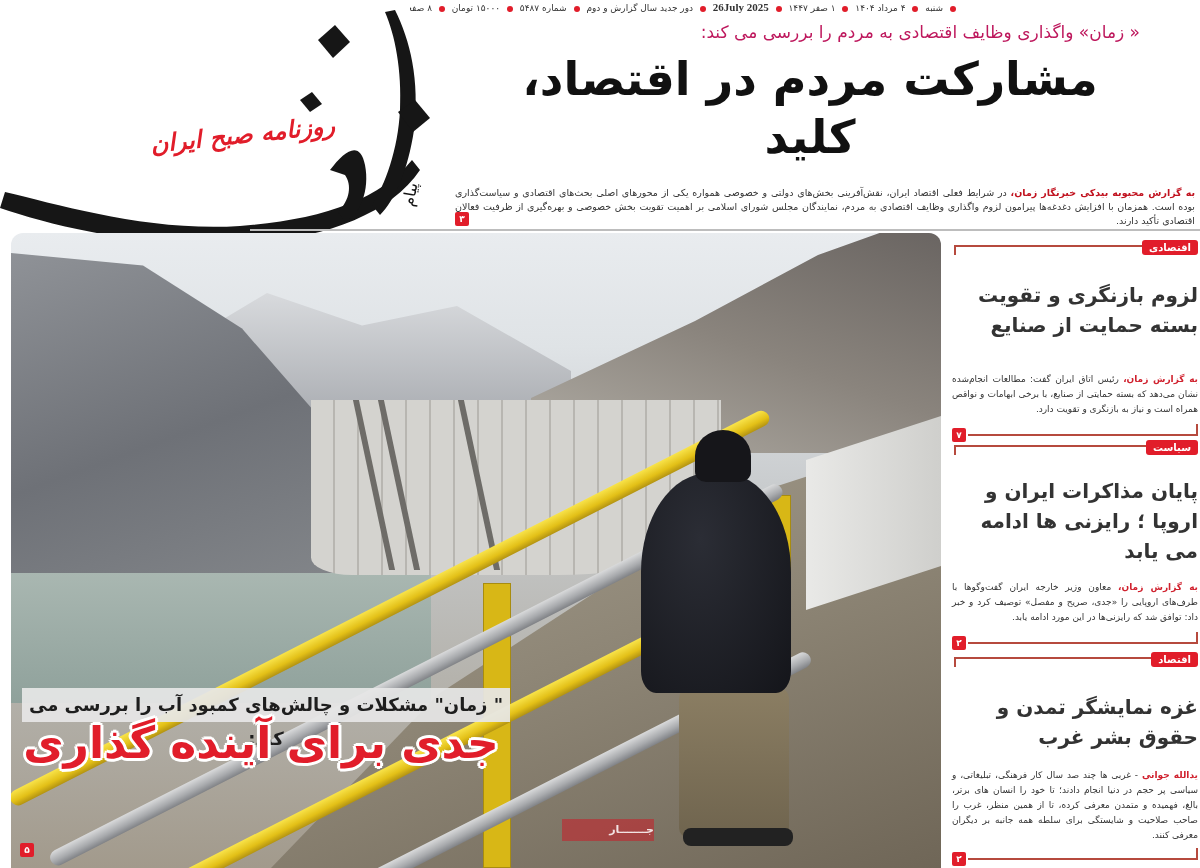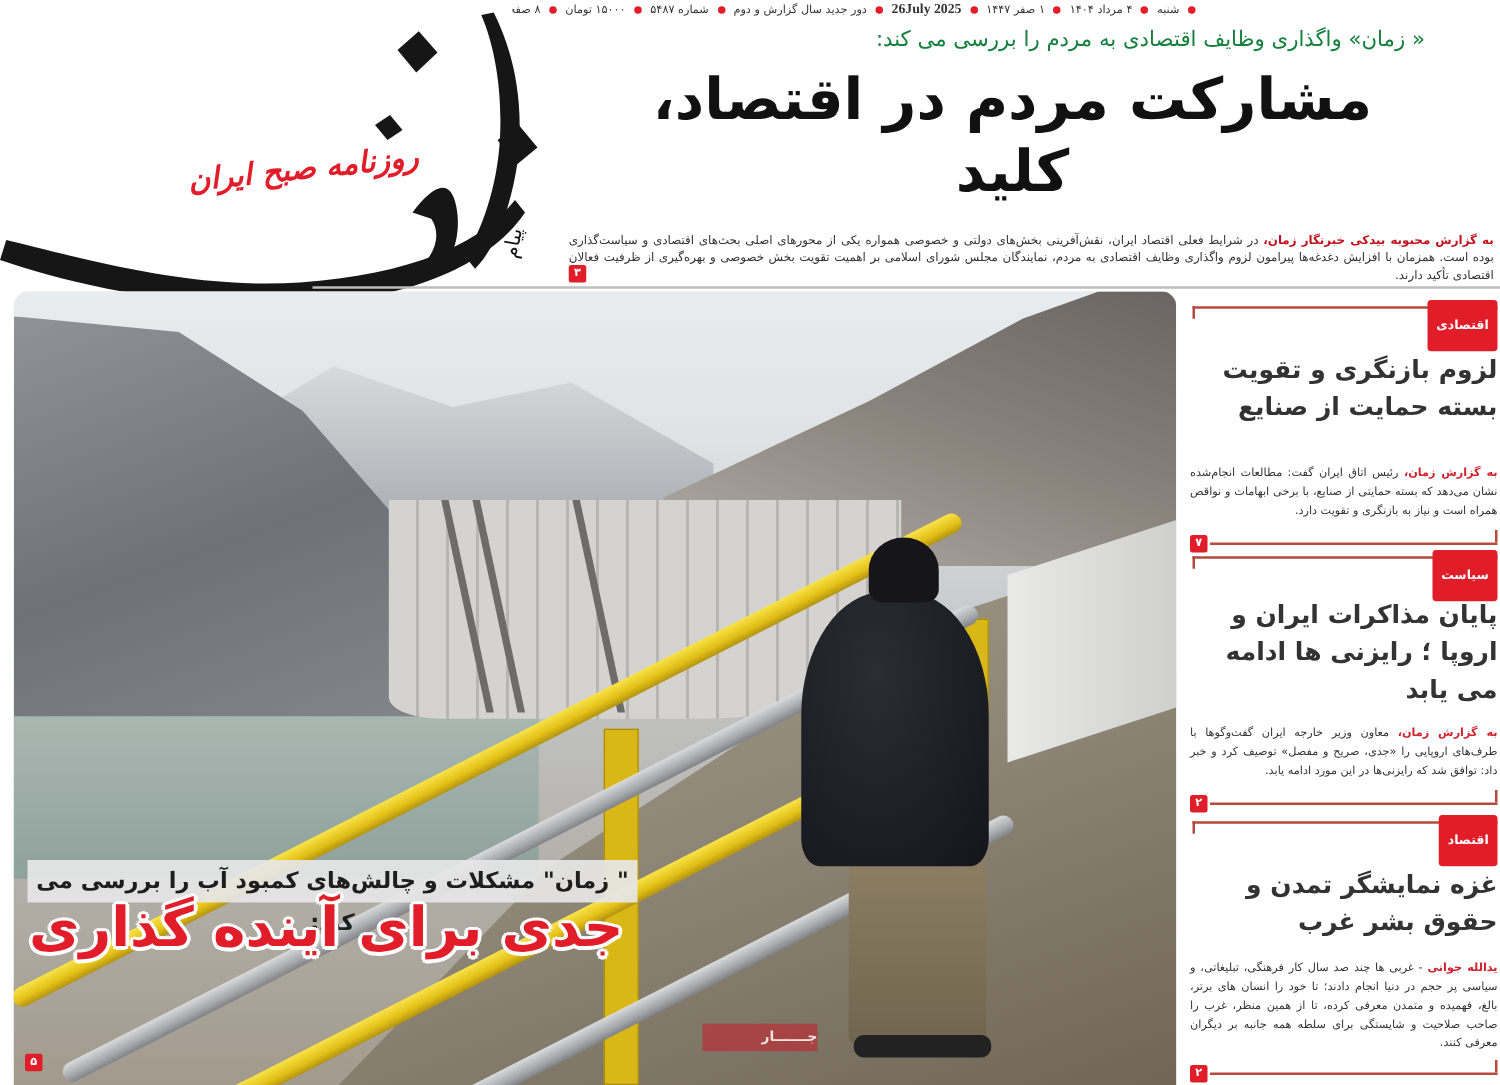--- a/index.html
+++ b/index.html
@@ -25,21 +25,21 @@
     transform: rotate(-6deg);
   }
   .logo-payam {
     position: absolute; left: 398px; top: 185px; font-family: "DejaVu Serif", serif;
     font-size: 16px; color: #111; direction: rtl; transform: rotate(-80deg);
   }
 
   
   .kicker {
     position: absolute; top: 20px; left: 470px; width: 670px; height: 24px;
-    direction: rtl; text-align: right; font-size: 17px; color: #15803d; line-height: 24px;
+    direction: rtl; text-align: right; font-size: 17px; color: #be185d; line-height: 24px;
   }
   .headline {
     position: absolute; top: 50px; left: 470px; width: 680px;
     direction: rtl; text-align: center; font-weight: bold; font-size: 46px;
     line-height: 58px; color: #111; letter-spacing: -1px;
   }
   .lead {
     position: absolute; top: 186px; left: 455px; width: 740px;
     direction: rtl; text-align: justify; font-size: 9.5px; line-height: 14px; color: #333;
   }
@@ -110,21 +110,21 @@
 
   
   .rcol { position: absolute; left: 946px; top: 240px; width: 254px; }
   .section { position: absolute; left: 0; width: 254px; }
   .sec-frame {
     position: absolute; left: 8px; top: 5px; width: 244px; height: 10px;
     border-top: 2px solid #b64a3e; border-left: 2px solid #b64a3e;
   }
   .sec-label {
     position: absolute; right: 2px; top: 0; background: #e11d2a; color: #fff;
-    font-size: 10px; font-weight: bold; padding: 15px 7px; border-radius: 3px; direction: rtl;
+    font-size: 10px; font-weight: bold; padding: 2px 7px; border-radius: 3px; direction: rtl;
   }
   .sec-title {
     position: absolute; left: 10px; width: 242px; direction: rtl; text-align: right;
     font-weight: bold; font-size: 20px; line-height: 30px; color: #333;
   }
   .sec-body {
     position: absolute; left: 6px; width: 246px; direction: rtl; text-align: justify;
     font-size: 9px; line-height: 15px; color: #333;
   }
   .sec-body .byline { color: #d0212e; font-weight: bold; }

